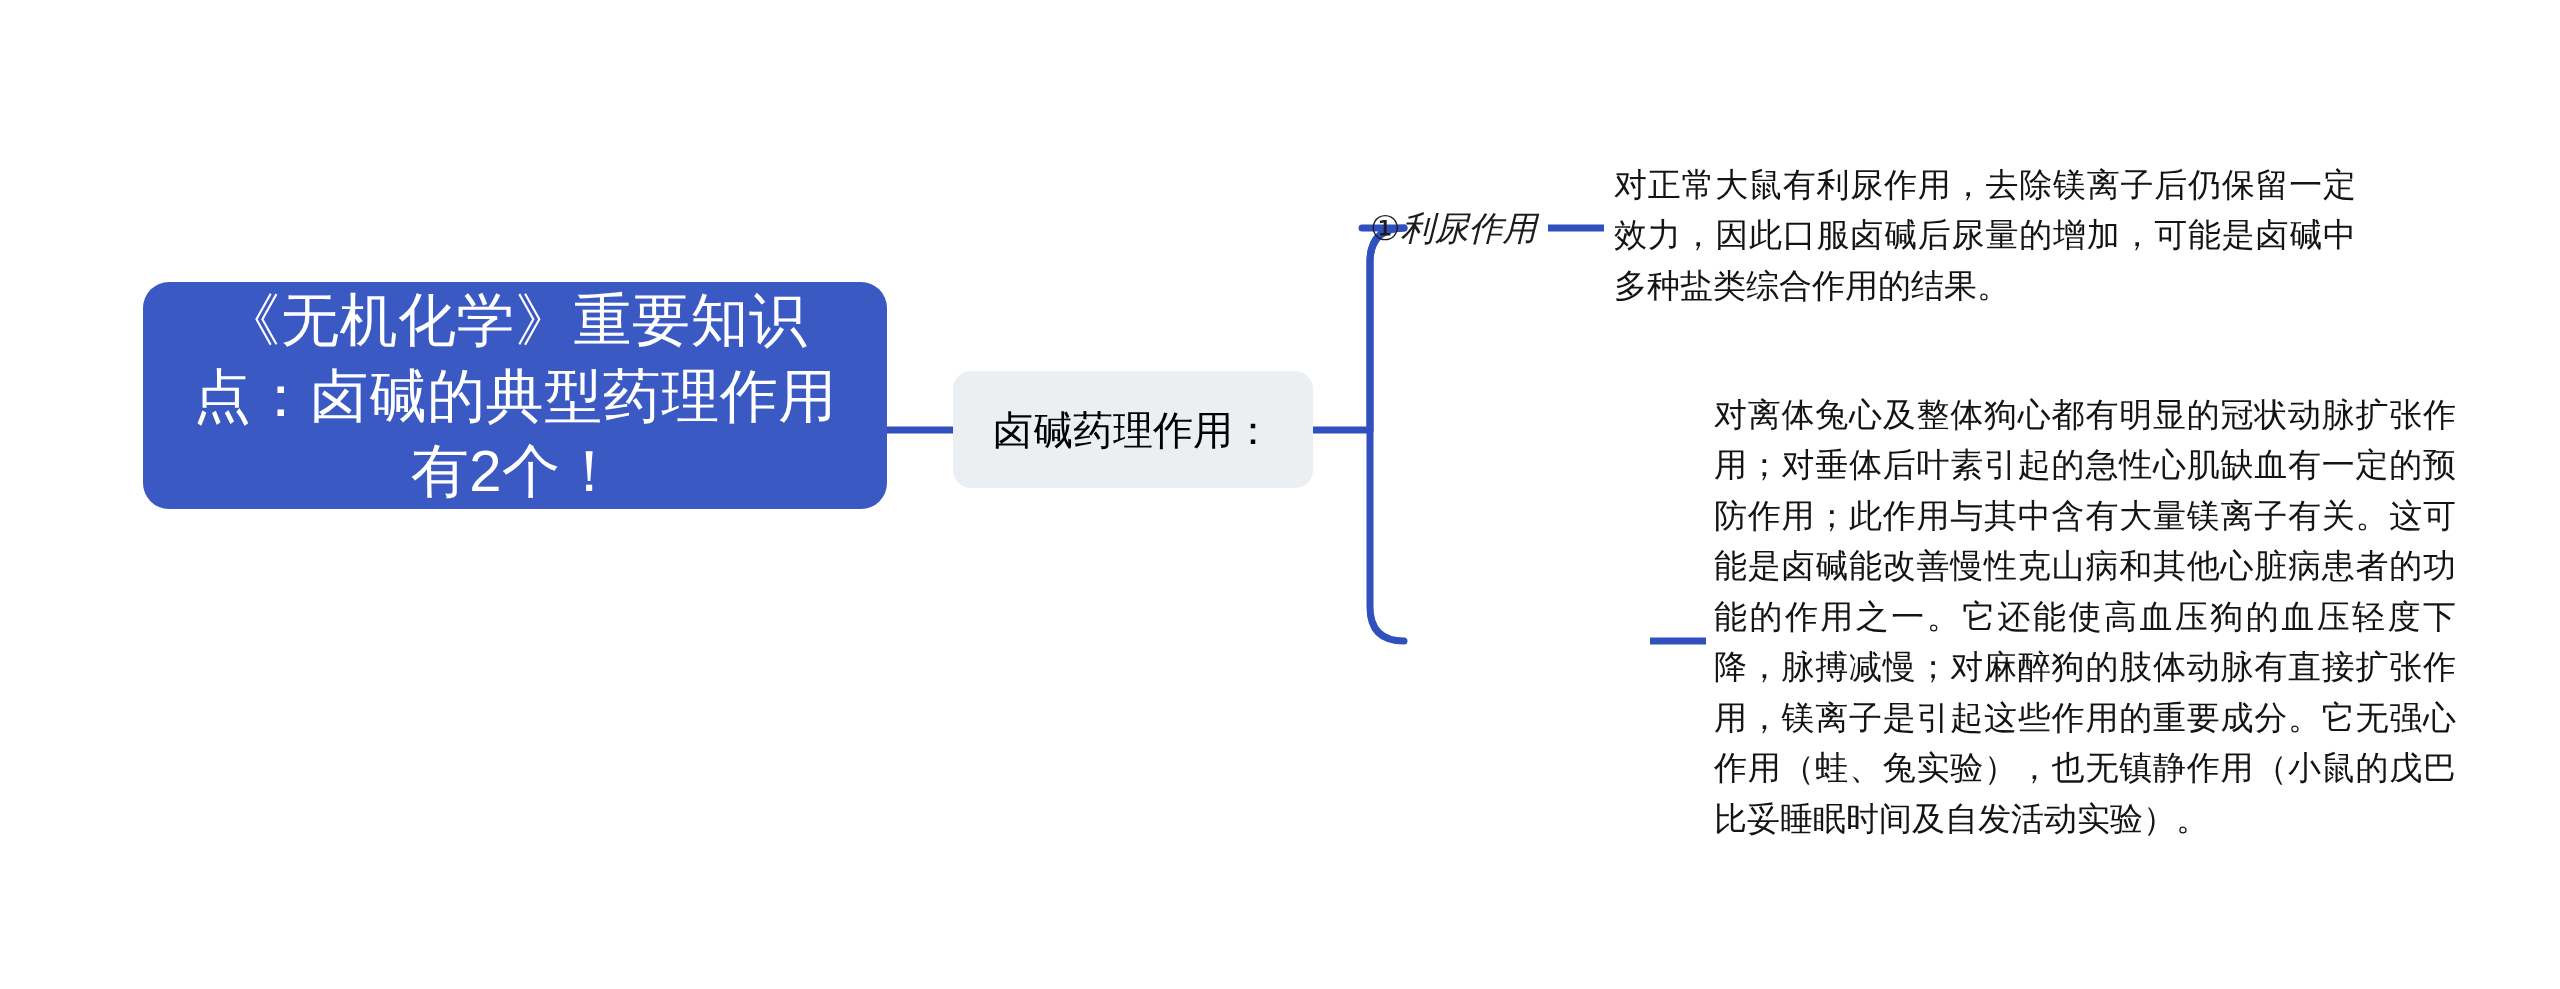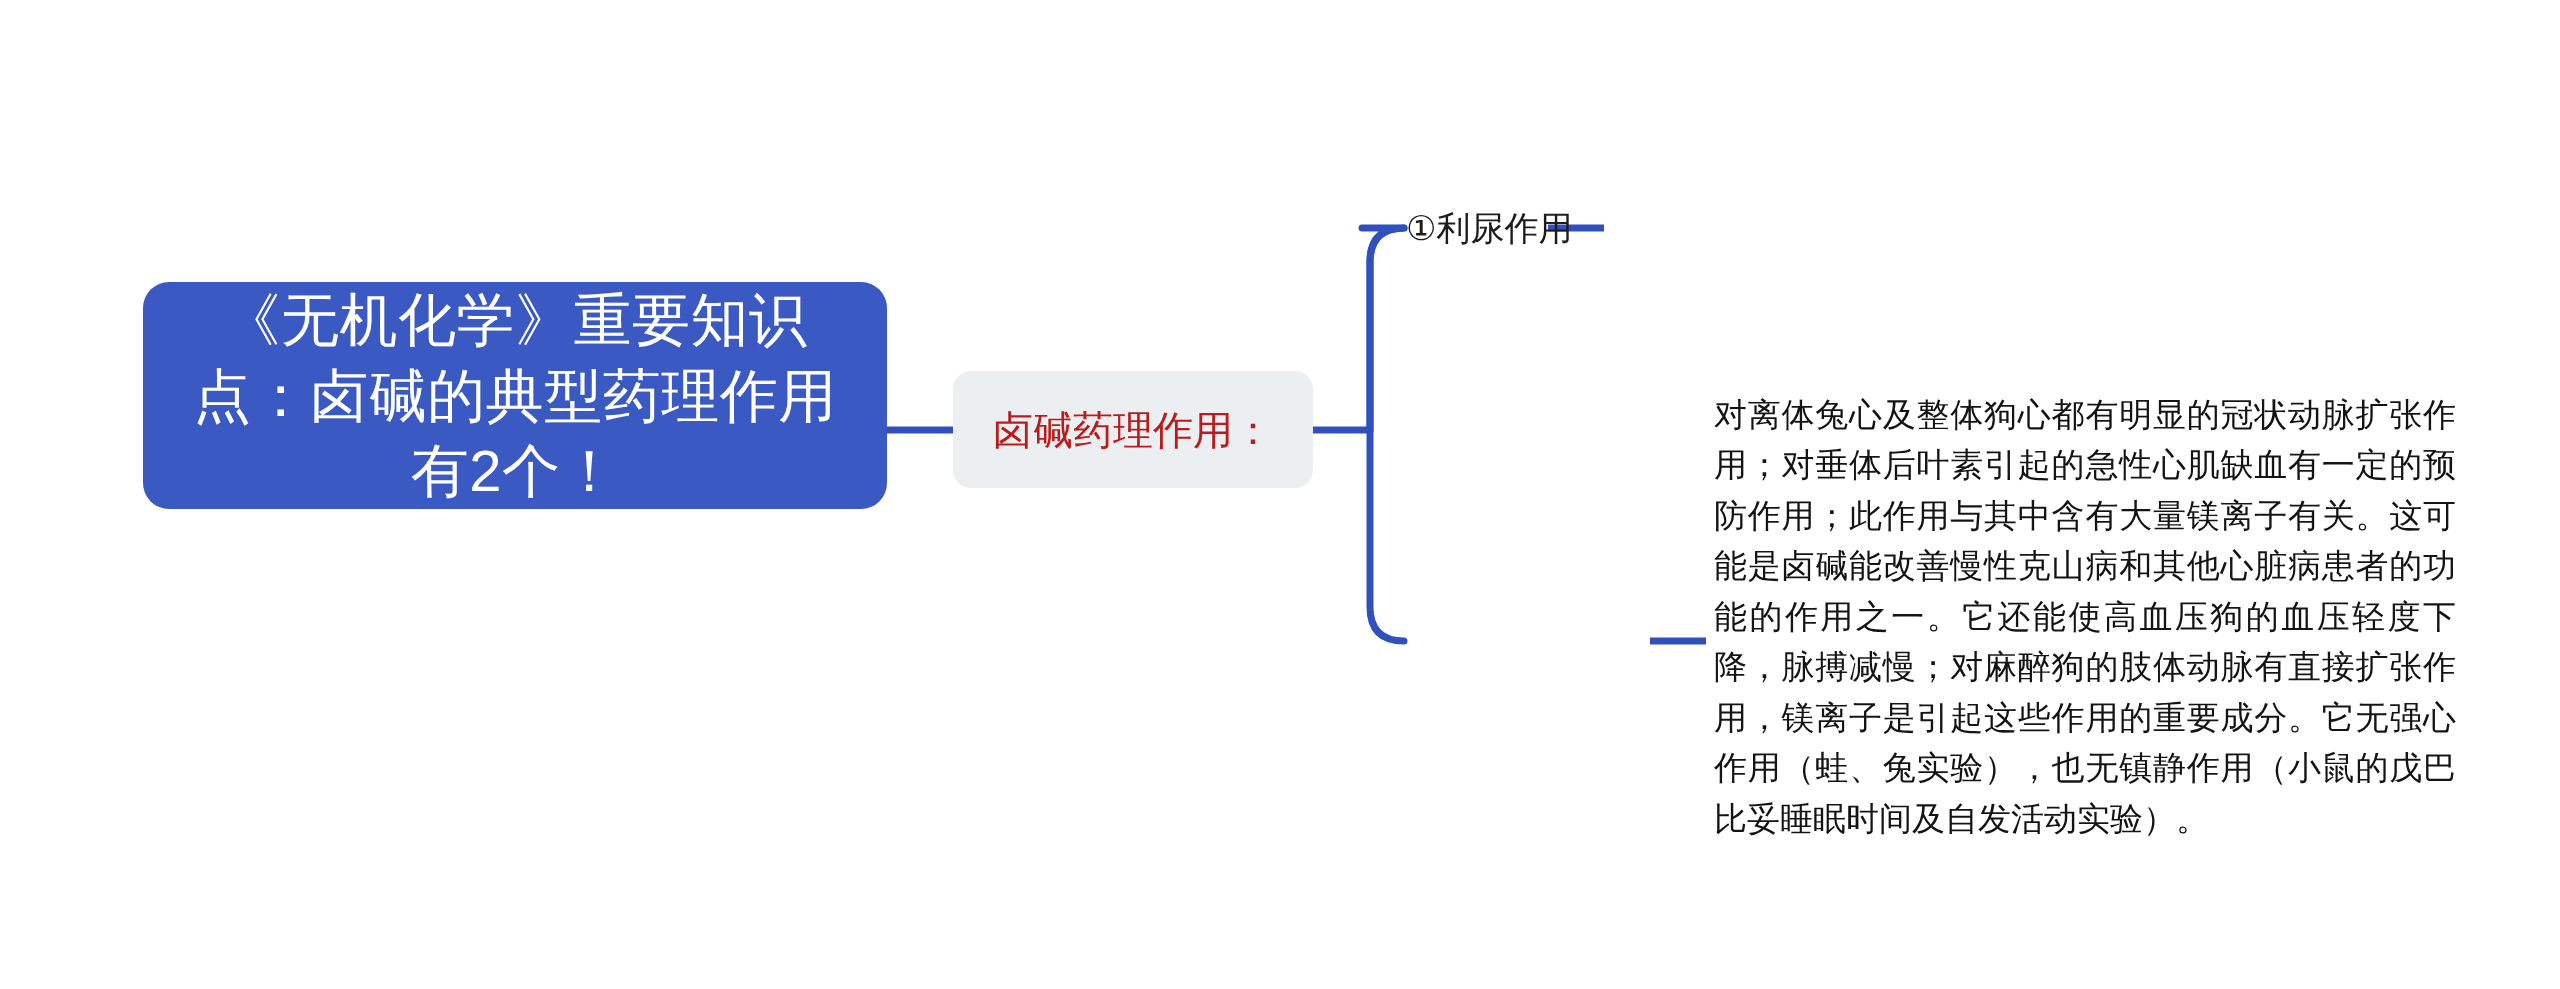--- a/index.html
+++ b/index.html
@@ -66,36 +66,36 @@
     height: 117px;
     background: #ECEFF2;
     border-radius: 18px;
     display: flex;
     align-items: center;
     justify-content: center;
     box-sizing: border-box;
     padding: 6px 18px;
   }
   #topic-node-label {
-    color: #b91c1c;
+    color: #000000;
     font-size: 40px;
     line-height: 1.25;
     text-align: center;
     white-space: nowrap;
   }
 
   
   .branch-label {
     position: absolute;
     color: #1c1c1c;
     font-size: 34px;
     line-height: 1.2;
     white-space: nowrap;
   }
-  #branch-label-0 { left: 1406px; top: 208px; }
+  #branch-label-0 { left: 1370px; top: 208px; font-style: italic; }
   #branch-label-1 { left: 1370px; top: 605px; }
 
   
   .detail-text {
     position: absolute;
     color: #141414;
     font-size: 33px;
     line-height: 1.53;
     text-align: justify;
     text-align-last: left;
@@ -135,16 +135,17 @@
 
   <div id="root-node">
     <div id="root-node-label">《无机化学》重要知识点：卤碱的典型药理作用有2个！</div>
   </div>
 
   <div id="topic-node">
     <div id="topic-node-label">卤碱药理作用：</div>
   </div>
 
   <div class="branch-label" id="branch-label-0">①利尿作用</div>
+  <div class="detail-text" id="detail-text-0">对正常大鼠有利尿作用，去除镁离子后仍保留一定效力，因此口服卤碱后尿量的增加，可能是卤碱中多种盐类综合作用的结果。</div>
 
   <div class="detail-text" id="detail-text-1">对离体兔心及整体狗心都有明显的冠状动脉扩张作用；对垂体后叶素引起的急性心肌缺血有一定的预防作用；此作用与其中含有大量镁离子有关。这可能是卤碱能改善慢性克山病和其他心脏病患者的功能的作用之一。它还能使高血压狗的血压轻度下降，脉搏减慢；对麻醉狗的肢体动脉有直接扩张作用，镁离子是引起这些作用的重要成分。它无强心作用（蛙、兔实验），也无镇静作用（小鼠的戊巴比妥睡眠时间及自发活动实验）。</div>
 
 </div>
 
 </body></html>

